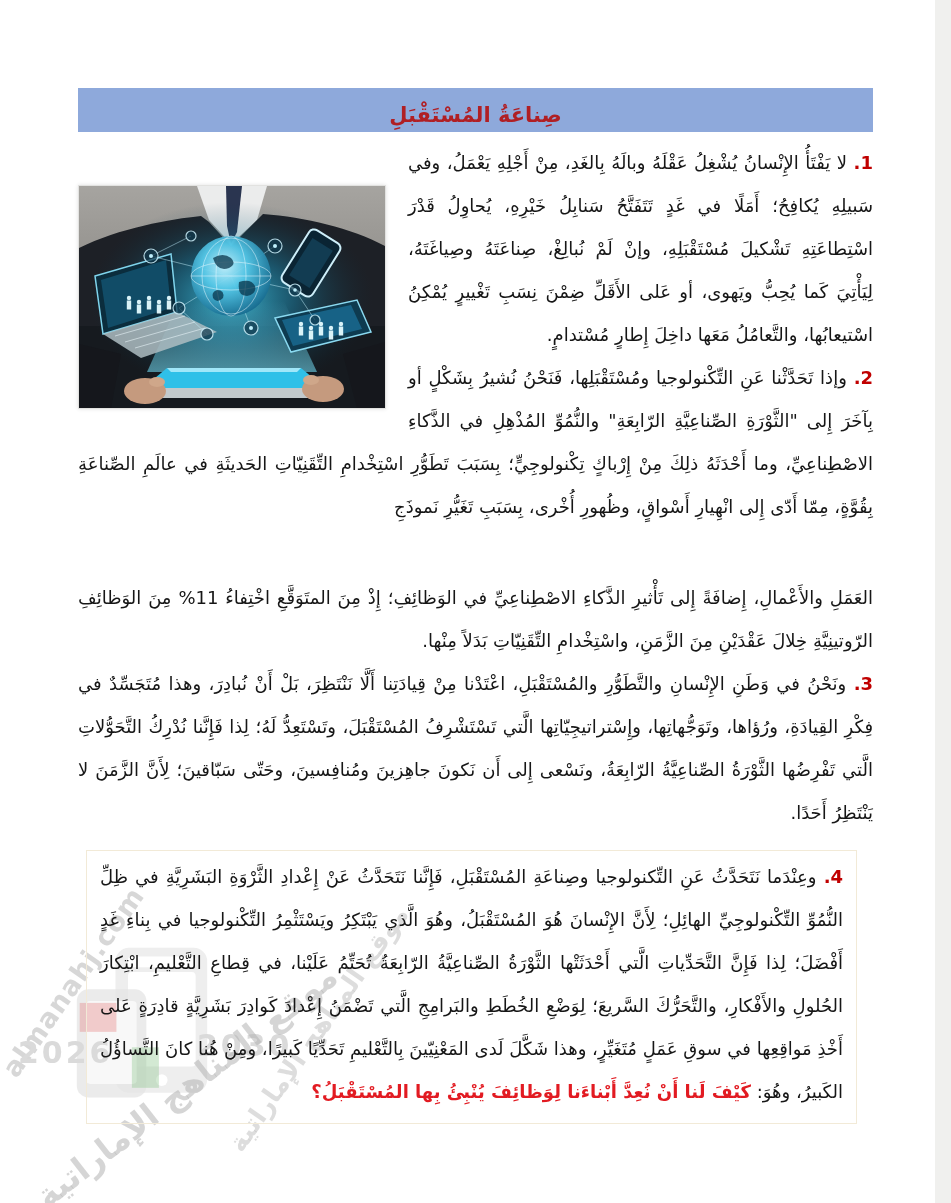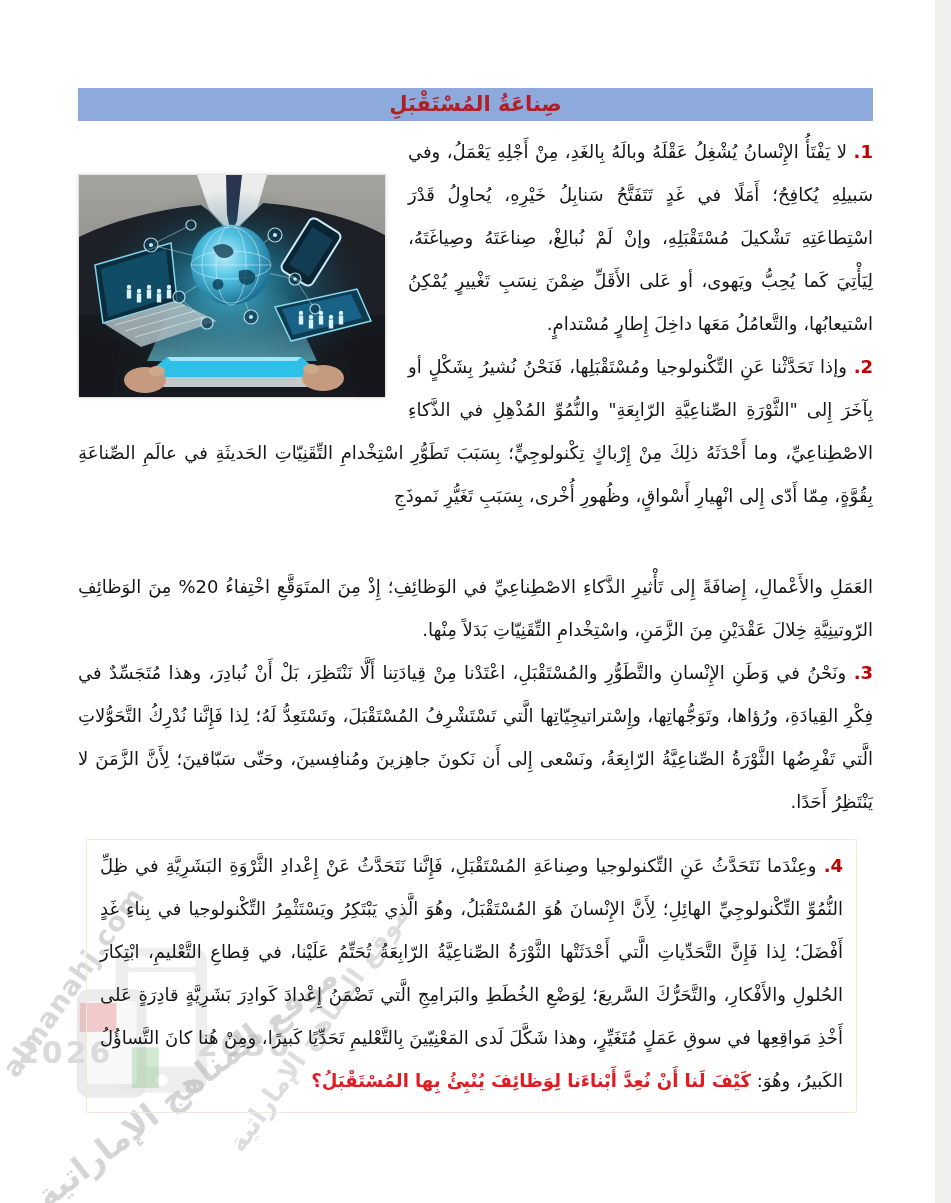--- a/index.html
+++ b/index.html
@@ -32,21 +32,21 @@
     transform-origin:0 0; white-space:nowrap;
   }
   .wm-ar-side {
     position:absolute; left:222px; top:1140px; font-size:26px; font-weight:bold;
     color:rgba(188,188,188,.5); transform:rotate(-55deg); transform-origin:0 0;
     white-space:nowrap;
   }
   
   .content { position:absolute; top:88px; left:78px; width:795px; z-index:1; }
   .banner {
-    background:#8EA9DB; text-align:center; padding:4px 0 5px;
+    background:#8EA9DB; text-align:center; padding:15px 0 5px;
   }
   .banner h1 {
     margin:0; font-size:21px; font-weight:bold; color:#B01F24;
   }
   .flow {
     margin-top:9px; font-size:18px; line-height:43px; color:#161616;
     text-align:justify;
   }
   p.para { margin:0; }
   .num { color:#C00000; font-weight:bold; }
@@ -235,21 +235,21 @@
           <ellipse cx="232" cy="194" rx="8" ry="5" fill="#cfa78a"></ellipse>
         </svg>
       </div>
 
       <p class="para"><span class="num">1.</span> <span>لا يَفْتَأُ الإِنْسانُ يُشْغِلُ عَقْلَهُ وبالَهُ بِالغَدِ، مِنْ أَجْلِهِ يَعْمَلُ، وفي سَبيلِهِ يُكافِحُ؛ أَمَلًا في غَدٍ تَتَفَتَّحُ سَنابِلُ خَيْرِهِ، يُحاوِلُ قَدْرَ اسْتِطاعَتِهِ تَشْكيلَ مُسْتَقْبَلِهِ، وإنْ لَمْ نُبالِغْ، صِناعَتَهُ وصِياغَتَهُ، لِيَأْتِيَ كَما يُحِبُّ ويَهوى، أو عَلى الأَقَلِّ ضِمْنَ نِسَبِ تَغْييرٍ يُمْكِنُ اسْتيعابُها، والتَّعامُلُ مَعَها داخِلَ إِطارٍ مُسْتدامٍ.</span></p>
 
       <p class="para"><span class="num">2.</span> <span>وإذا تَحَدَّثْنا عَنِ التِّكْنولوجيا ومُسْتَقْبَلِها، فَنَحْنُ نُشيرُ بِشَكْلٍ أو بِآخَرَ إِلى "الثَّوْرَةِ الصِّناعِيَّةِ الرّابِعَةِ" والنُّمُوِّ المُذْهِلِ في الذَّكاءِ الاصْطِناعِيِّ، وما أَحْدَثَهُ ذلِكَ مِنْ إِرْباكٍ تِكْنولوجِيٍّ؛ بِسَبَبَ تَطَوُّرِ اسْتِخْدامِ التِّقَنِيّاتِ الحَديثَةِ في عالَمِ الصِّناعَةِ بِقُوَّةٍ، مِمّا أَدّى إِلى انْهِيارِ أَسْواقٍ، وظُهورِ أُخْرى، بِسَبَبِ تَغَيُّرِ نَموذَجِ</span></p>
 
       <div class="section-gap"></div>
 
-      <p class="para"><span>العَمَلِ والأَعْمالِ، إِضافَةً إِلى تَأْثيرِ الذَّكاءِ الاصْطِناعِيِّ في الوَظائِفِ؛ إِذْ مِنَ المتَوَقَّعِ اخْتِفاءُ 20% مِنَ الوَظائِفِ الرّوتينِيَّةِ خِلالَ عَقْدَيْنِ مِنَ الزَّمَنِ، واسْتِخْدامِ التِّقَنِيّاتِ بَدَلاً مِنْها.</span></p>
+      <p class="para"><span>العَمَلِ والأَعْمالِ، إِضافَةً إِلى تَأْثيرِ الذَّكاءِ الاصْطِناعِيِّ في الوَظائِفِ؛ إِذْ مِنَ المتَوَقَّعِ اخْتِفاءُ 11% مِنَ الوَظائِفِ الرّوتينِيَّةِ خِلالَ عَقْدَيْنِ مِنَ الزَّمَنِ، واسْتِخْدامِ التِّقَنِيّاتِ بَدَلاً مِنْها.</span></p>
 
       <p class="para para-3"><span class="num">3.</span> <span>ونَحْنُ في وَطَنِ الإِنْسانِ والتَّطَوُّرِ والمُسْتَقْبَلِ، اعْتَدْنا مِنْ قِيادَتِنا أَلَّا نَنْتَظِرَ، بَلْ أَنْ نُبادِرَ، وهذا مُتَجَسِّدٌ في فِكْرِ القِيادَةِ، ورُؤاها، وتَوَجُّهاتِها، وإِسْتراتيجِيّاتِها الَّتي تَسْتَشْرِفُ المُسْتَقْبَلَ، وتَسْتَعِدُّ لَهُ؛ لِذا فَإِنَّنا نُدْرِكُ التَّحَوُّلاتِ الَّتي تَفْرِضُها الثَّوْرَةُ الصِّناعِيَّةُ الرّابِعَةُ، ونَسْعى إِلى أَن نَكونَ جاهِزينَ ومُنافِسينَ، وحَتّى سَبّاقينَ؛ لِأَنَّ الزَّمَنَ لا يَنْتَظِرُ أَحَدًا.</span></p>
 
       <div class="p4-box">
         <p class="para"><span class="num">4.</span> <span>وعِنْدَما نَتَحَدَّثُ عَنِ التِّكنولوجيا وصِناعَةِ المُسْتَقْبَلِ، فَإِنَّنا نَتَحَدَّثُ عَنْ إِعْدادِ الثَّرْوَةِ البَشَرِيَّةِ في ظِلِّ النُّمُوِّ التِّكْنولوجِيِّ الهائِلِ؛ لِأَنَّ الإِنْسانَ هُوَ المُسْتَقْبَلُ، وهُوَ الَّذي يَبْتَكِرُ ويَسْتَثْمِرُ التِّكْنولوجيا في بِناءِ غَدٍ أَفْضَلَ؛ لِذا فَإِنَّ التَّحَدِّياتِ الَّتي أَحْدَثَتْها الثَّوْرَةُ الصِّناعِيَّةُ الرّابِعَةُ تُحَتِّمُ عَلَيْنا، في قِطاعِ التَّعْليمِ، ابْتِكارَ الحُلولِ والأَفْكارِ، والتَّحَرُّكَ السَّريعَ؛ لِوَضْعِ الخُطَطِ والبَرامِجِ الَّتي تَضْمَنُ إِعْدادَ كَوادِرَ بَشَرِيَّةٍ قادِرَةٍ عَلى أَخْذِ مَواقِعِها في سوقِ عَمَلٍ مُتَغَيِّرٍ، وهذا شَكَّلَ لَدى المَعْنِيّينَ بِالتَّعْليمِ تَحَدِّيًا كَبيرًا، ومِنْ هُنا</span> <span>كانَ التَّساؤُلُ الكَبيرُ، وهُوَ: </span><span class="q-red">كَيْفَ لَنا أَنْ نُعِدَّ أَبْناءَنا لِوَظائِفَ يُنْبِئُ بِها المُسْتَقْبَلُ؟</span></p>
       </div>
 
     </div>
   </div>
 </div>

